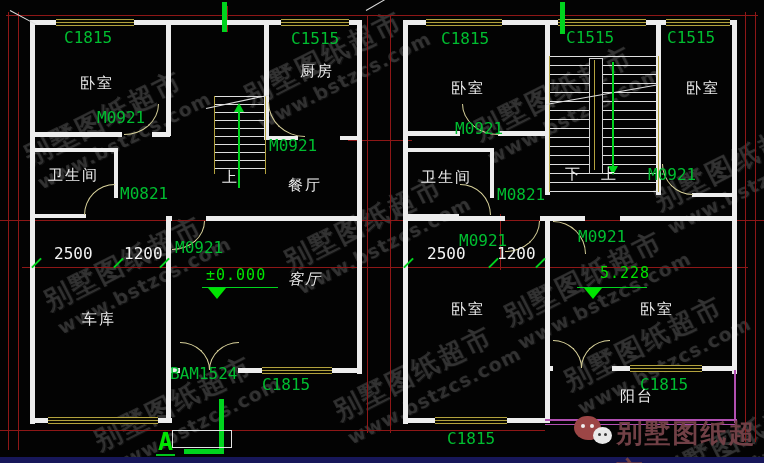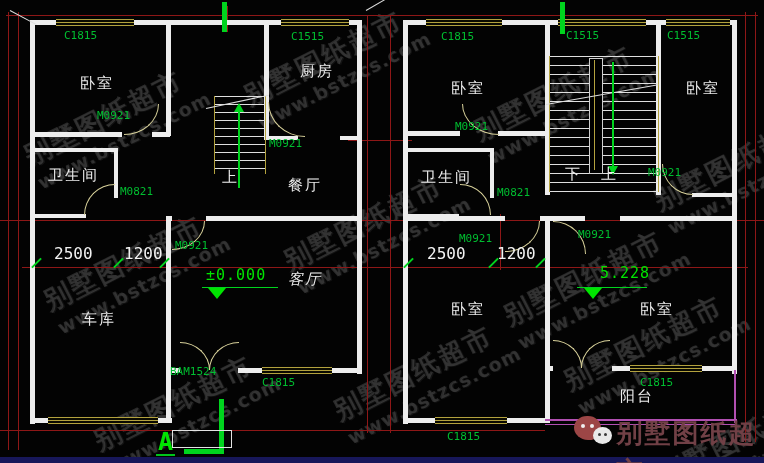--- a/index.html
+++ b/index.html
@@ -35,21 +35,21 @@
              border-right:9px solid transparent;border-top:11px solid #00e400;}
   .garr-up{position:absolute;width:0;height:0;border-left:5px solid transparent;
            border-right:5px solid transparent;border-bottom:9px solid #00d41e;}
   .garr-down{position:absolute;width:0;height:0;border-left:5px solid transparent;
              border-right:5px solid transparent;border-top:9px solid #00d41e;}
   .wline{position:absolute;height:1px;background:#dcdcdc;transform-origin:left center;}
   .porch{position:absolute;border:1px solid #e3e3e3;background:transparent;}
   .rail{position:absolute;border:1px solid #cfcfcf;background:#000;}
   
   .lbl{position:absolute;white-space:nowrap;line-height:1;font-family:"DejaVu Sans Mono","DejaVu Sans",monospace;}
-  .tag{color:#00bd30;font-size:11px;}
+  .tag{color:#00bd30;font-size:16px;}
   .room{color:#ececec;font-size:15px;letter-spacing:2px;}
   .dim{color:#f2f2f2;font-size:16px;}
   .level{color:#00e400;font-size:15px;letter-spacing:1px;}
   .section{color:#00e400;font-size:25px;font-weight:bold;border-bottom:2px solid #00c41c;padding:0 2px;}
   
   #bottom-strip{position:absolute;left:0;top:457px;width:764px;height:6px;background:#17175a;}
   #wechat-logo{position:absolute;left:574px;top:414px;display:flex;align-items:flex-start;}
   .bub1{position:absolute;left:0;top:2px;width:27px;height:24px;border-radius:50% 50% 46% 54%;
         background:#9c4646;}
   .bub1:before,.bub1:after{content:"";position:absolute;top:8px;width:4px;height:4px;border-radius:50%;background:#efefef;}

